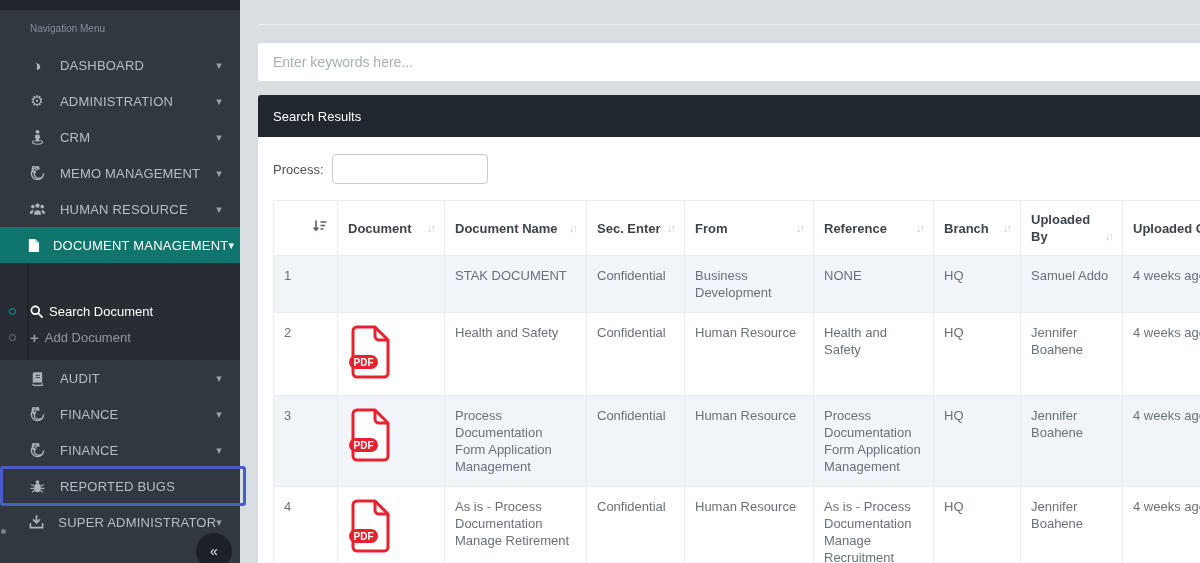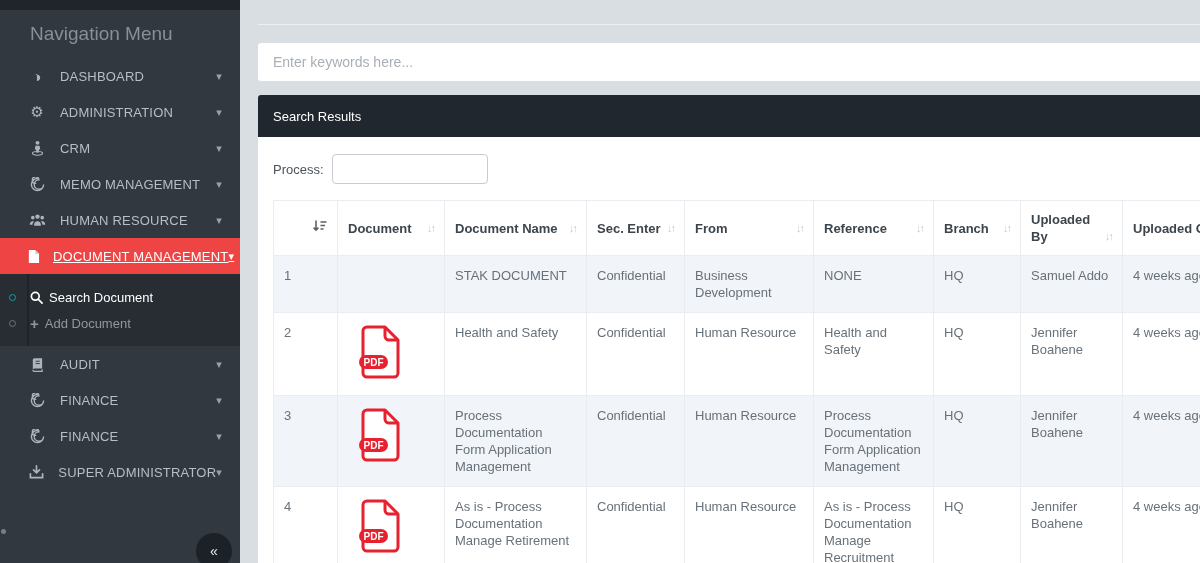--- a/index.html
+++ b/index.html
@@ -3,42 +3,42 @@
 <meta charset="utf-8">
 <style>
   * { box-sizing: border-box; margin: 0; padding: 0; }
   html,body { width:1200px; height:563px; overflow:hidden; position:relative;
     font-family:"Liberation Sans", sans-serif; background:#d9dee3; }
 
   
   .sidebar { position:absolute; left:0; top:0; width:240px; height:563px;
     background:#323840; z-index:10; }
   .sidebar-topstrip { height:10px; background:#1f252b; }
-  .nav-heading { padding:13px 16px 13px 30px; color:#878f97; font-size:19px; }
+  .nav-heading { padding:13px 16px 13px 30px; color:#878f97; font-size:10px; }
   .nav-item { height:36px; display:flex; align-items:center;
     padding:0 18px 0 27px; color:#b7bec5; font-size:13px; cursor:pointer;
     position:relative; letter-spacing:.2px; }
   .nav-item .nicon { width:20px; margin-right:13px; color:#adb4bb;
     display:flex; align-items:center; justify-content:center; font-size:15px; }
   .nav-item .nlabel { flex:1; white-space:nowrap; }
   .nav-item .caret { color:#99a0a7; font-size:11px; }
-  .nav-item.active { background:#ef4444; color:#fff;text-decoration:underline; }
+  .nav-item.active { background:#0f766e; color:#fff; }
   .nav-item.active .nicon, .nav-item.active .caret { color:#fff; }
   .focus-ring { position:absolute; left:0; right:-6px; top:-2px; bottom:-2px;
     border:3px solid #4a5cc8; border-radius:3px; pointer-events:none; }
 
   .submenu { background:#272d33; padding:10px 0; position:relative; }
   .submenu-guide { position:absolute; left:27px; top:0; bottom:0; width:2px;
     background:#1d2329; }
   .submenu-item { height:26px; display:flex; align-items:center;
     padding-left:9px; font-size:13px; color:#8f979e; cursor:pointer;
     position:relative; z-index:1; }
   .submenu-item .bullet { width:7px; height:7px; border-radius:50%;
     border:1px solid #6d757c; margin-right:14px; }
-  .submenu-item.active { color:#fff; }
+  .submenu-item.active { color:#fff;margin-top:25px; }
   .submenu-item.active .bullet { border-color:#0ea5a5; }
   .submenu-item .sicon { margin-right:6px; display:flex; align-items:center; }
   .submenu-item .plus-glyph { font-size:15px; font-weight:bold; margin-right:6px;
     line-height:1; }
 
   .collapse-btn { position:absolute; right:8px; bottom:-6px; width:36px;
     height:36px; border-radius:50%; background:#1b2127; color:#e8ebee;
     display:flex; align-items:center; justify-content:center; font-size:14px;
     cursor:pointer; }
   .stray-dot { position:absolute; left:1px; top:529px; width:5px; height:5px;
@@ -83,21 +83,21 @@
     font-size:13px; color:#68717a; }
   .results th, .results td { border:1px solid #e9edf1; }
   .results th { padding:10px 10px; text-align:left; font-weight:600;
     color:#3d454c; vertical-align:middle; cursor:pointer; }
   .th-inner { display:flex; align-items:flex-end; justify-content:space-between;
     gap:4px; line-height:17px; }
   .sort-pair { color:#c3cad1; font-size:11px; letter-spacing:-2px;
     white-space:nowrap; flex:none; }
   .results td { padding:11px 10px; vertical-align:top; line-height:17px; }
   .results tbody tr.striped { background:#f1f4f8; }
-  .pdf-wrap { display:inline-block; cursor:pointer; margin-left:10px; }
+  .pdf-wrap { display:inline-block; cursor:pointer; margin-left:0; }
   svg text { font-family:"Liberation Sans", sans-serif; }
 </style>
 </head>
 <body>
 
 <aside class="sidebar">
   <div class="sidebar-topstrip"></div>
   <div class="nav-heading">Navigation Menu</div>
 
   <div class="nav-item">
@@ -204,20 +204,31 @@
   <div class="nav-item">
     <span class="nicon">
       <svg width="15" height="15" viewBox="0 0 16 16">
           <path d="M8 1.5 A6.5 6.5 0 1 0 14.5 8 A5 5 0 1 1 9.5 3 A3.5 3.5 0 1 0 6 6.8" fill="none" stroke="currentColor" stroke-width="1.5" stroke-linecap="round"></path>
         </svg>
     </span>
     <span class="nlabel">FINANCE</span>
     <span class="caret">▾</span>
   </div>
 
+  <div class="nav-item">
+    <div class="focus-ring"></div>
+    <span class="nicon">
+      <svg width="15" height="15" viewBox="0 0 16 16">
+          <ellipse cx="8" cy="9.5" rx="3.6" ry="4.6" fill="currentColor"></ellipse>
+          <circle cx="8" cy="3.2" r="1.9" fill="currentColor"></circle>
+          <path d="M1.5 6.2 L4.2 7.3 M1.2 10 H4 M2.6 13.8 L4.8 12.1 M14.5 6.2 L11.8 7.3 M14.8 10 H12 M13.4 13.8 L11.2 12.1" stroke="currentColor" stroke-width="1.2" stroke-linecap="round"></path>
+        </svg>
+    </span>
+    <span class="nlabel">REPORTED BUGS</span>
+  </div>
 
   <div class="nav-item">
     <span class="nicon">
       <svg width="15" height="15" viewBox="0 0 16 16">
           <path d="M8 1 v7 M4.8 5.2 L8 8.4 L11.2 5.2" stroke="currentColor" stroke-width="1.8" fill="none" stroke-linecap="round"></path>
           <path d="M1.5 9.5 v4 h13 v-4" fill="none" stroke="currentColor" stroke-width="1.8" stroke-linecap="round"></path>
         </svg>
     </span>
     <span class="nlabel">SUPER ADMINISTRATOR</span>
     <span class="caret">▾</span>

